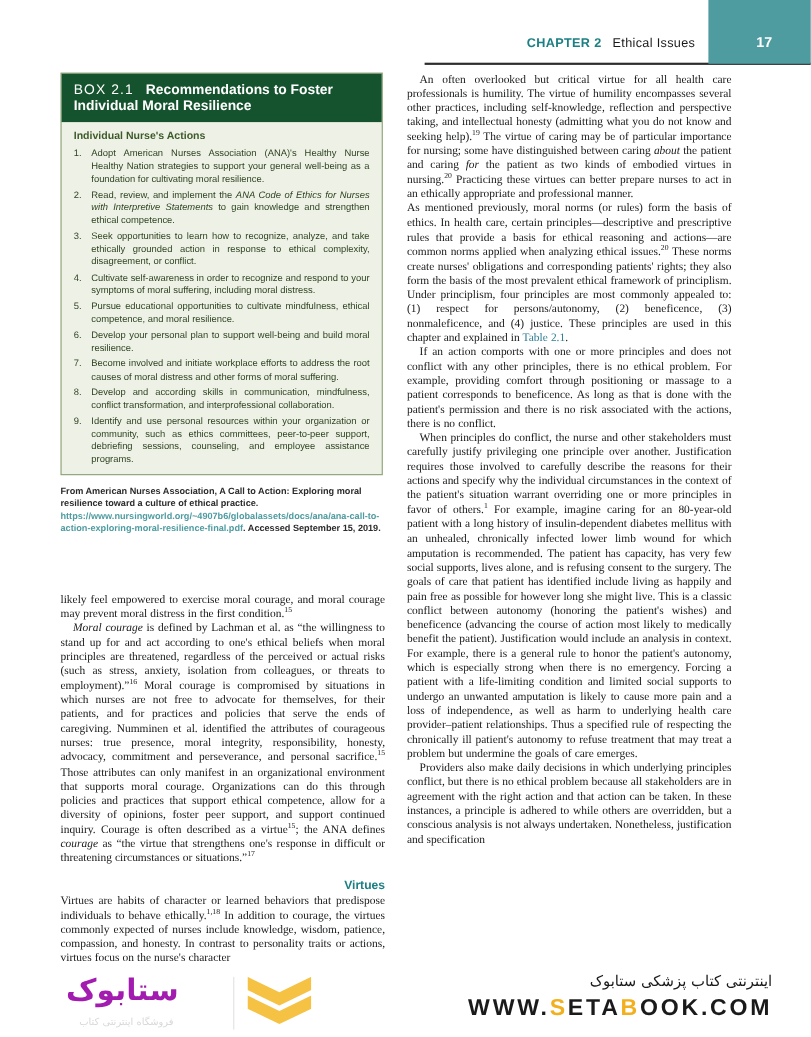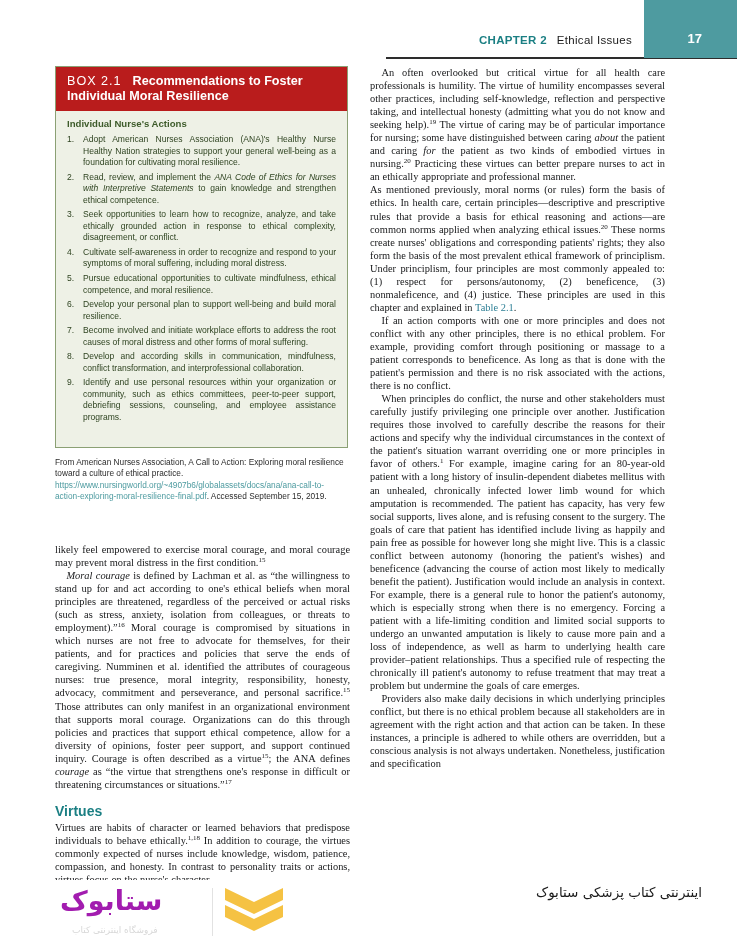--- a/index.html
+++ b/index.html
@@ -111,53 +111,54 @@
     font-size: 11.5px;
     font-weight: bold;
     color: #1b7f83;
     letter-spacing: 0.3px;
     margin: 14px 0 1px 0;
     padding-bottom: 2px;
     border-bottom: 1.5px solid #7fb8bb;
   }
   .sub-head {
     font-family: "Liberation Sans", sans-serif;
-    font-size: 14px;
+    font-size: 11px;
     font-weight: bold;
     color: #1b7f83;
     margin: 12px 0 2px 0;
+    text-align: right;
   }
 
   
   .box {
     position: relative;
     width: 293px;
     border: 1px solid #8ba074;
     background: #eef1e6;
     box-sizing: border-box;
     margin-bottom: 9px;
   }
   .box-header {
-    background: #b91c1c;
+    background: #14532d;
     color: #ffffff;
     padding: 7px 10px 7px 11px;
     font-family: "Liberation Sans", sans-serif;
     font-size: 12.6px;
     line-height: 15px;
   }
   .box-num {
     font-weight: normal;
     letter-spacing: 1px;
   }
   .box-title {
     font-weight: bold;
     margin-left: 11px;
   }
   .box-body {
-    padding: 7px 11px 20px 11px;
+    padding: 7px 11px 4px 11px;
   }
   .box-subhead {
     font-family: "Liberation Sans", sans-serif;
     font-size: 9.6px;
     font-weight: bold;
     color: #3d5b2a;
     margin-bottom: 5px;
   }
   ol.box-list {
     margin: 0;
@@ -187,21 +188,22 @@
   }
   ol.box-list > li em { font-style: italic; }
 
   
   .box-source {
     font-family: "Liberation Sans", sans-serif;
     font-size: 8.3px;
     line-height: 11.6px;
     color: #2b2b2b;
     width: 293px;
-    margin-bottom: 14px;
+    margin-bottom: 26px;
+    font-weight: bold;
   }
   .box-source .url { color: #4e9ba0; }
 
   .gap-after-box { height: 26px; }
 
   
   .footer {
     position: absolute;
     left: 0;
     right: 0;
@@ -351,16 +353,17 @@
       <div class="wm-chevrons">
         <svg width="58" height="50" viewBox="0 0 58 50" xmlns="http://www.w3.org/2000/svg">
           <polygon points="0,0 29,14 58,0 58,12 29,26 0,12" fill="#f5c243"></polygon>
           <polygon points="0,17 29,31 58,17 58,29 29,43 0,29" fill="#f5c243"></polygon>
         </svg>
       </div>
     </div>
 
     <div class="wm-right">
       <div class="wm-fa">اینترنتی کتاب پزشکی ستابوک</div>
+      <div class="wm-url"><span>WWW.</span><span class="hl">S</span><span>ETA</span><span class="hl">B</span><span>OOK.COM</span></div>
     </div>
   </div>
 
 </div>
 
 </body></html>

